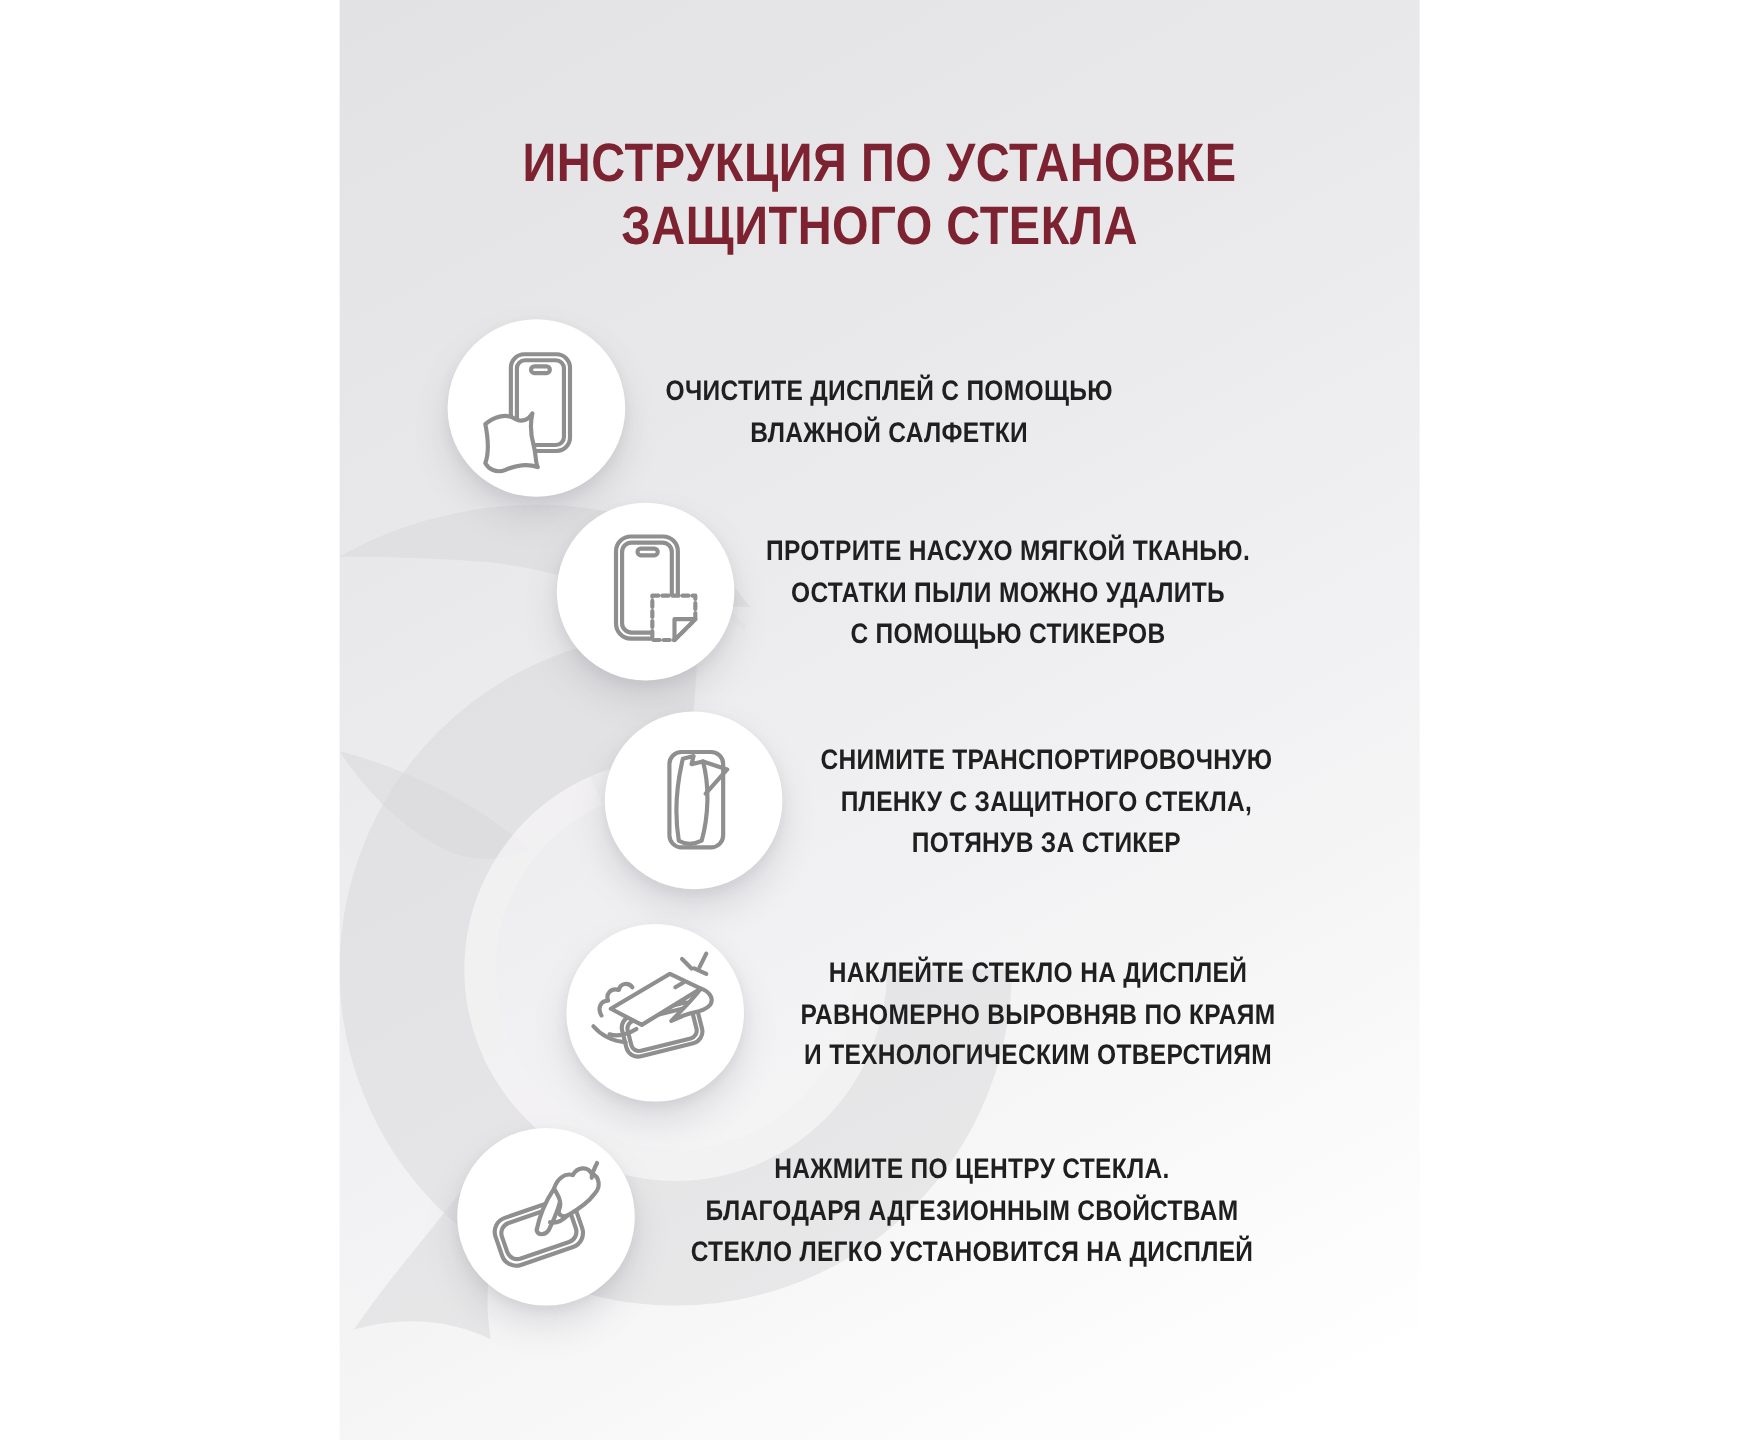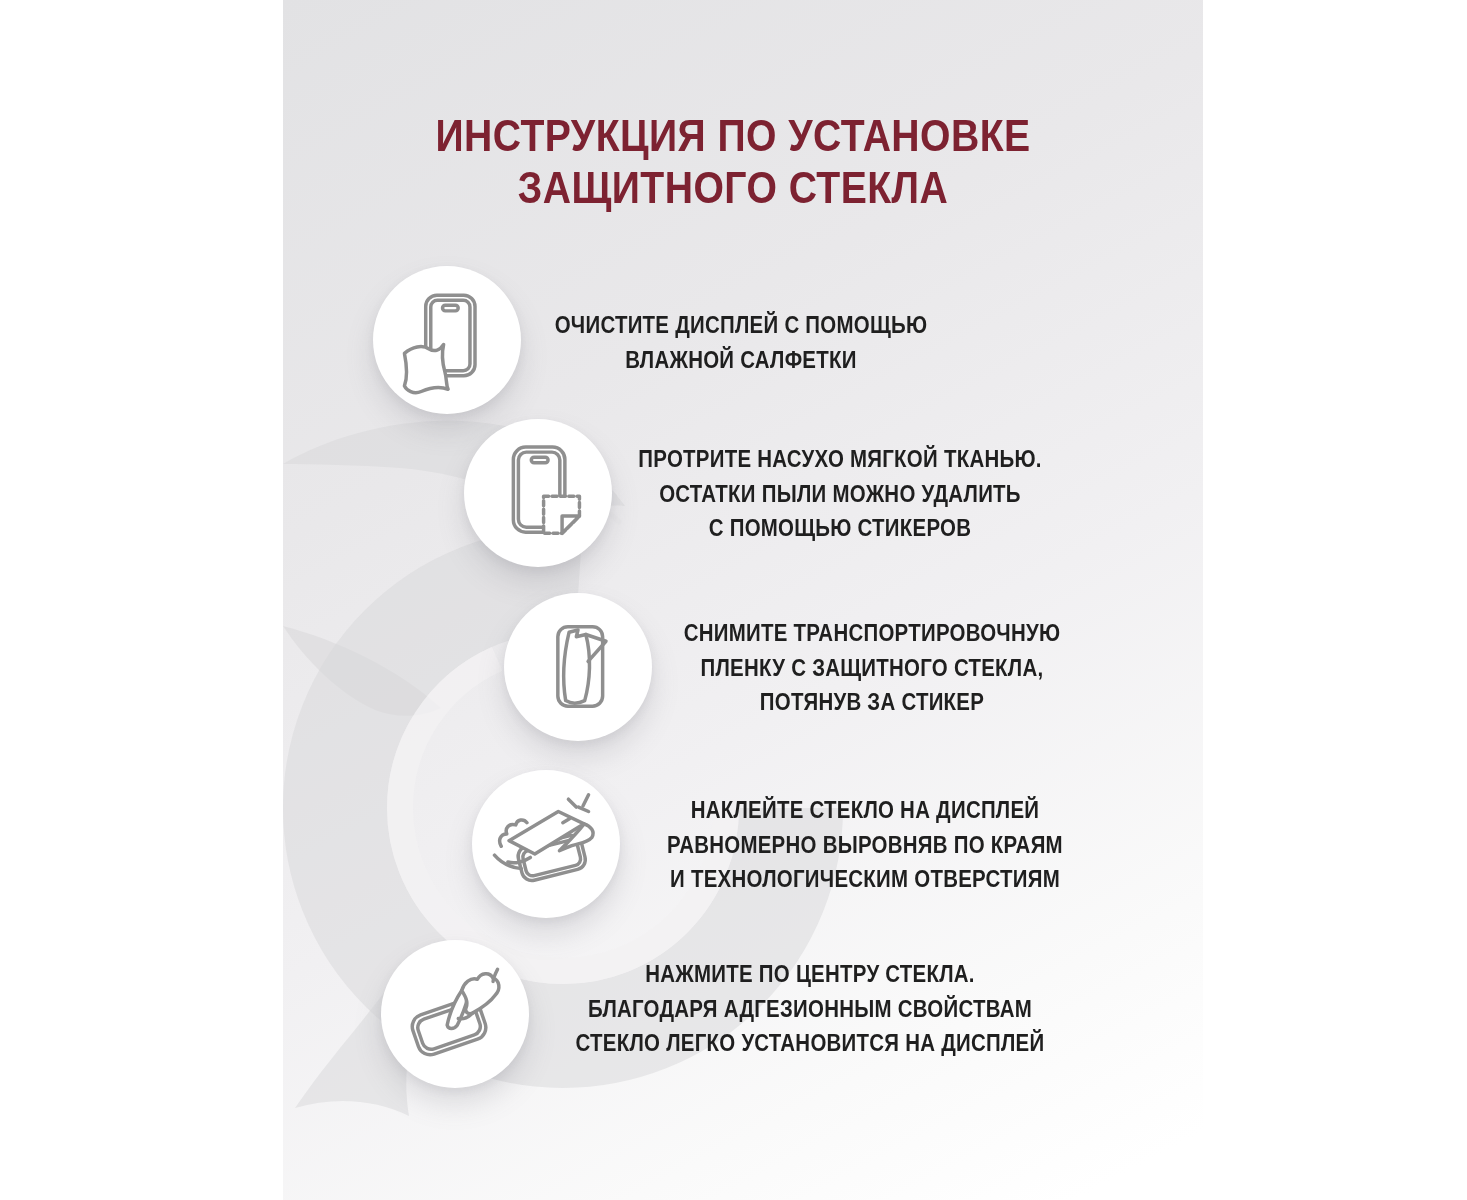--- a/index.html
+++ b/index.html
@@ -8,21 +8,20 @@
     background:#ffffff;
     position:relative;
     overflow:hidden;
     font-family:"Liberation Sans","DejaVu Sans",sans-serif;
   }
   .panel{
     position:absolute;left:283px;top:0;
     width:900px;height:1200px;
     background:linear-gradient(152deg,#e2e2e4 0%,#e9e8ea 32%,#f1f0f2 58%,#fafafa 82%,#ffffff 96%);
     overflow:hidden;
-    padding-left:20px;
   }
   .watermark{
     position:absolute;left:0;top:418px;
     width:742px;height:782px;
     pointer-events:none;
   }
   .title{
     position:absolute;left:0;top:110px;width:900px;
     text-align:center;
     color:#7d2231;

